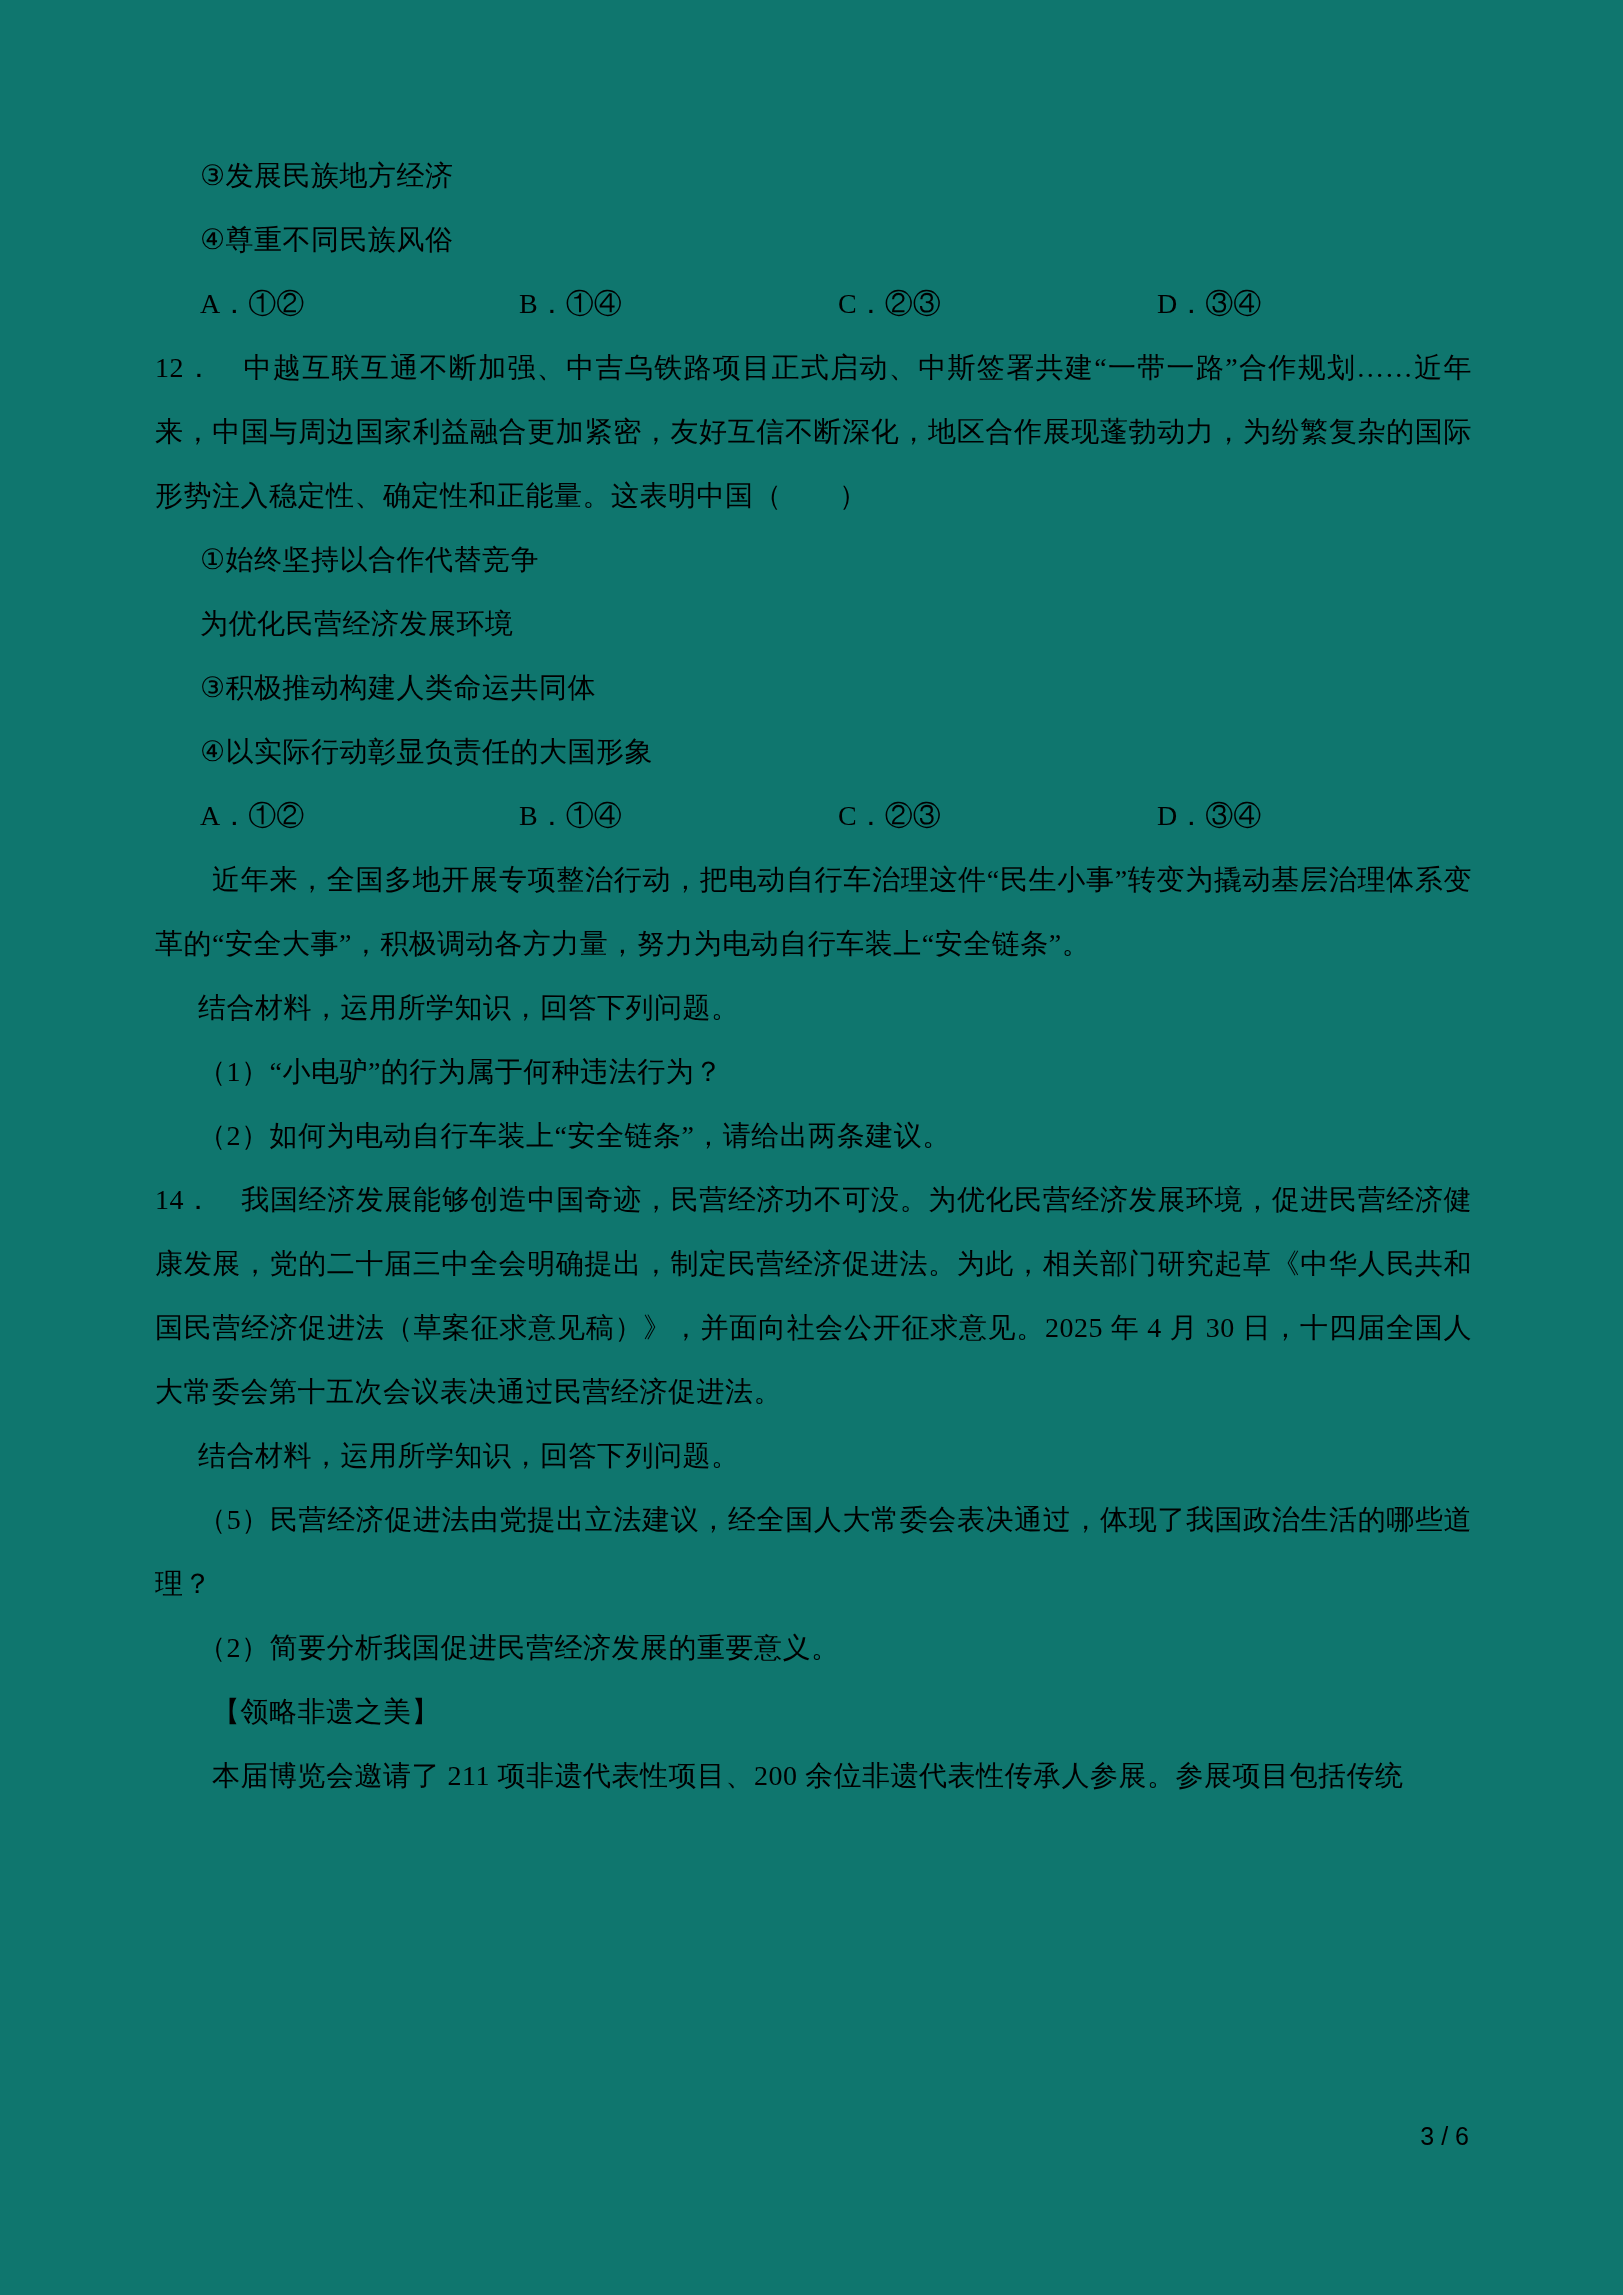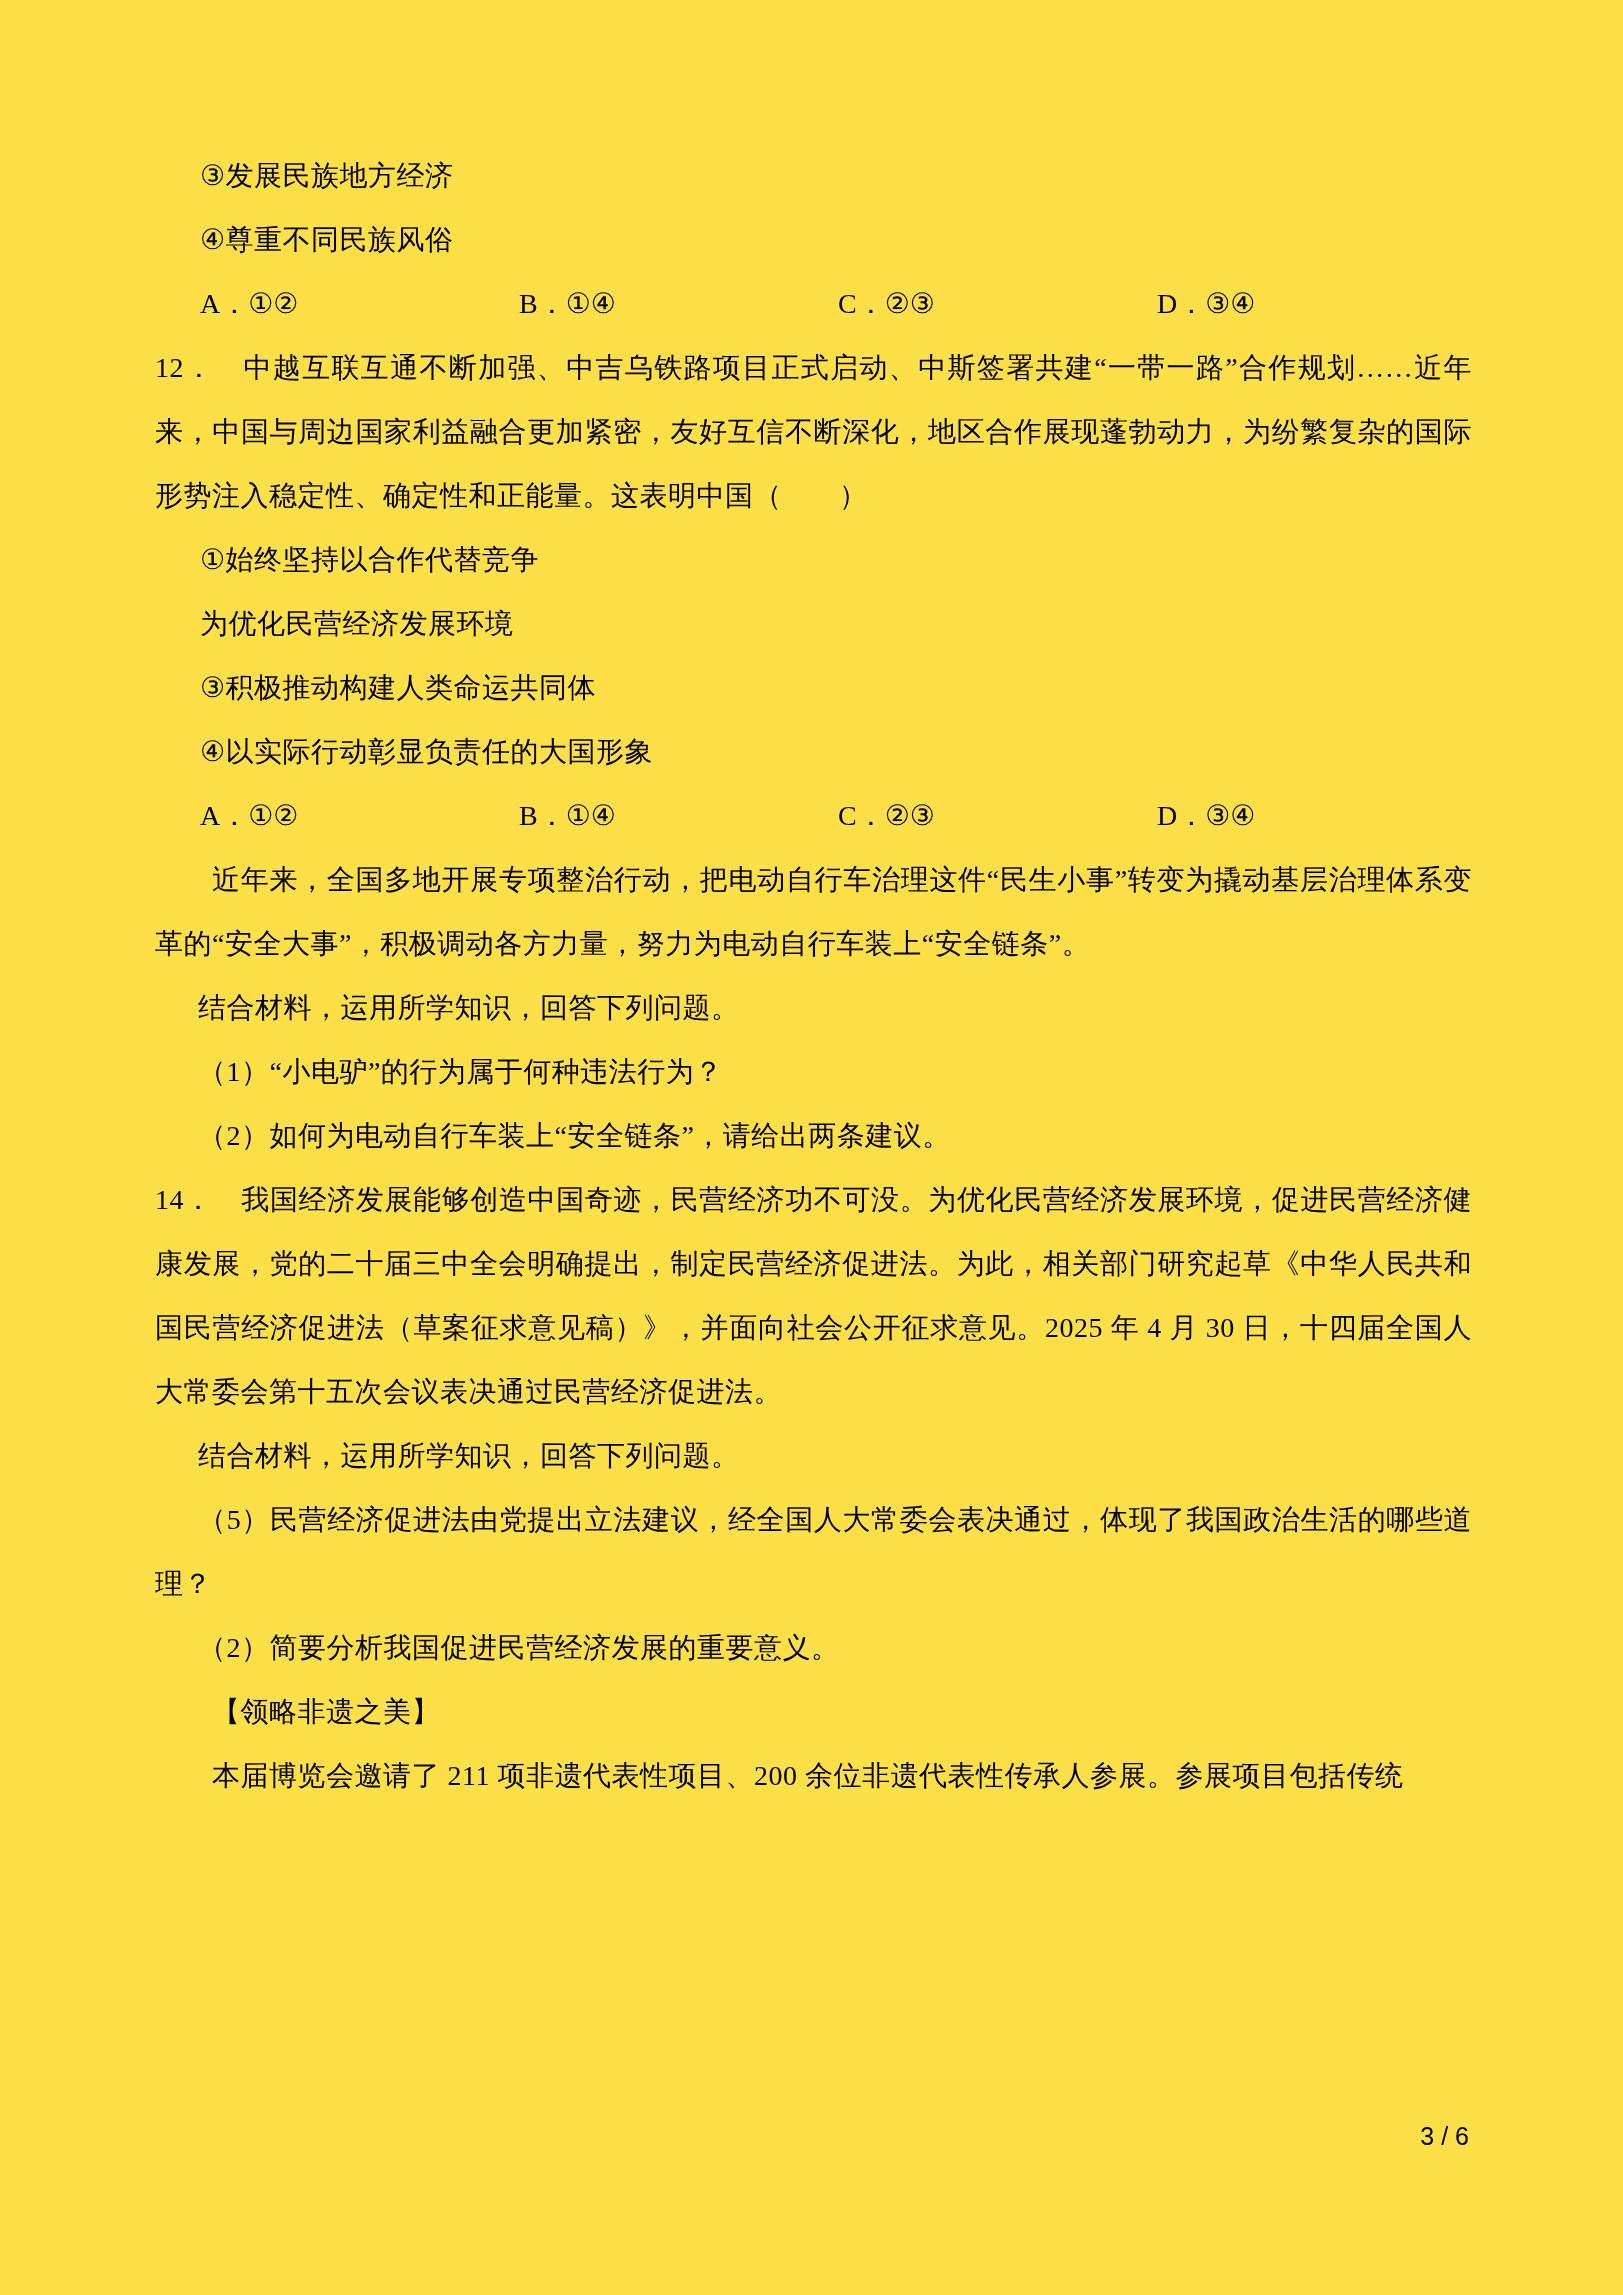--- a/index.html
+++ b/index.html
@@ -6,21 +6,21 @@
     margin: 0;
     padding: 0;
     background: #ffffff;
     color: #000000;
     font-family: "Liberation Serif", "DejaVu Serif", "DejaVu Sans", serif;
   }
   .sheet {
     position: relative;
     width: 1623px;
     height: 2295px;
-    background: #fde047;
+    background: #0f766e;
     overflow: hidden;
   }
   .content {
     position: absolute;
     left: 155px;
     top: 144px;
     width: 1317px;
   }
   .line {
     font-size: 28px;
@@ -41,20 +41,21 @@
   }
   .choices {
     display: flex;
     padding-left: 45px;
     font-size: 28px;
     line-height: 64px;
     text-align: left;
   }
   .choices span {
     flex: 0 0 319px;
+    font-family: Liberation Serif, serif;
   }
   .choices span:last-child {
     flex: 0 0 auto;
   }
   .pagenum {
     position: absolute;
     top: 2120px;
     right: 154px;
     font-family: "Liberation Sans", "DejaVu Sans", sans-serif;
     font-weight: normal;

